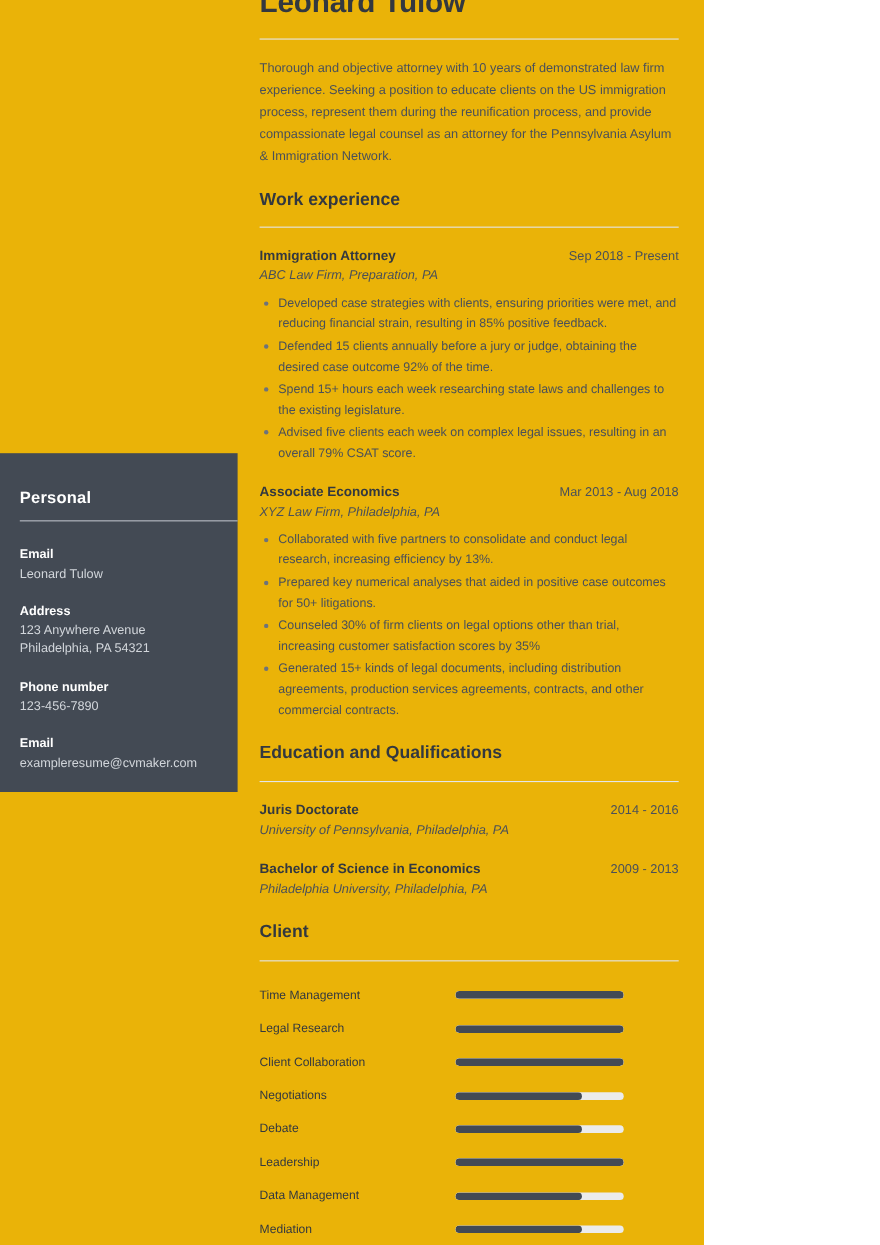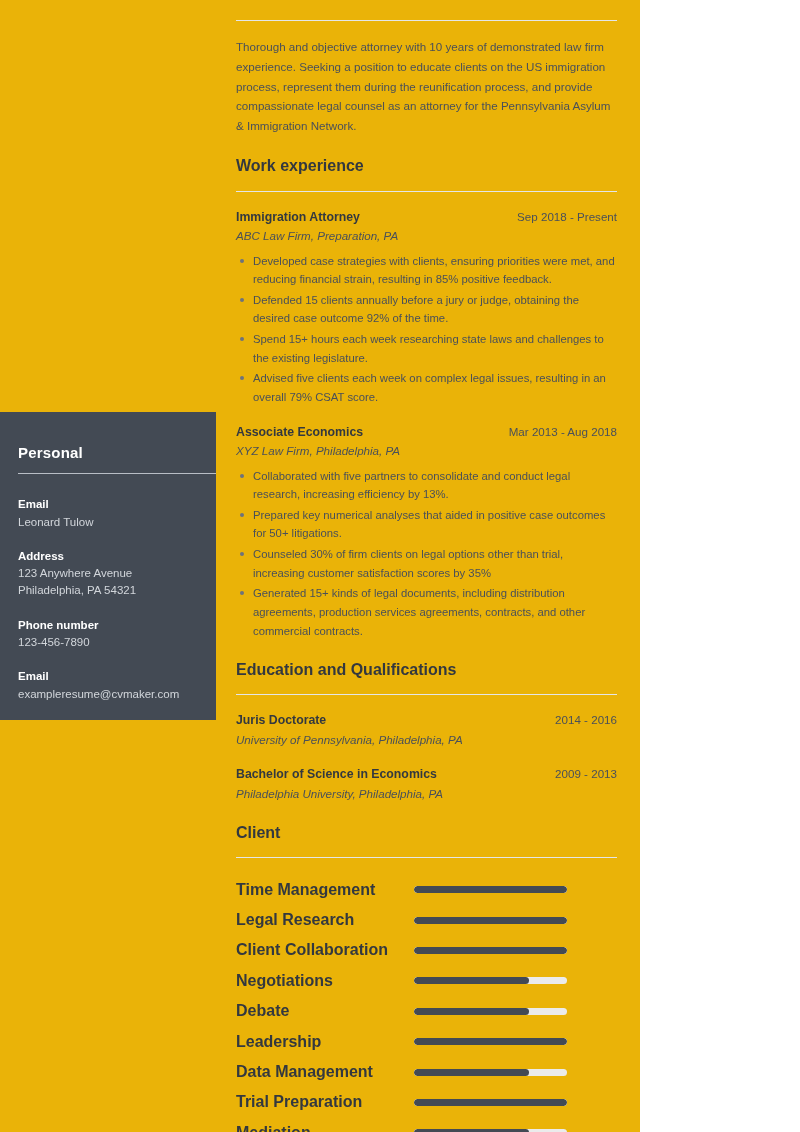--- a/index.html
+++ b/index.html
@@ -157,22 +157,22 @@
   
   .skills-list { margin-top: 2px; }
   .skill-row {
     display: flex;
     align-items: center;
     height: 30.4px;
   }
   .skill-name {
     width: 178px;
     flex: 0 0 178px;
-    font-size: 16px;
-    font-weight: bold;
+    font-size: 11px;
+    font-weight: normal;
     color: #33383f;
   }
   .skill-track {
     width: 153px;
     height: 7px;
     border-radius: 4px;
     background: #ebebeb;
     overflow: hidden;
   }
   .skill-fill {
@@ -310,26 +310,20 @@
               <div class="skill-fill" style="width: 100%;"></div>
             </div>
           </div>
           <div class="skill-row">
             <div class="skill-name">Data Management</div>
             <div class="skill-track">
               <div class="skill-fill" style="width: 75%;"></div>
             </div>
           </div>
           <div class="skill-row">
-            <div class="skill-name">Trial Preparation</div>
-            <div class="skill-track">
-              <div class="skill-fill" style="width: 100%;"></div>
-            </div>
-          </div>
-          <div class="skill-row">
             <div class="skill-name">Mediation</div>
             <div class="skill-track">
               <div class="skill-fill" style="width: 75%;"></div>
             </div>
           </div>
           <div class="skill-row">
             <div class="skill-name">Email Writing</div>
             <div class="skill-track">
               <div class="skill-fill" style="width: 100%;"></div>
             </div>

